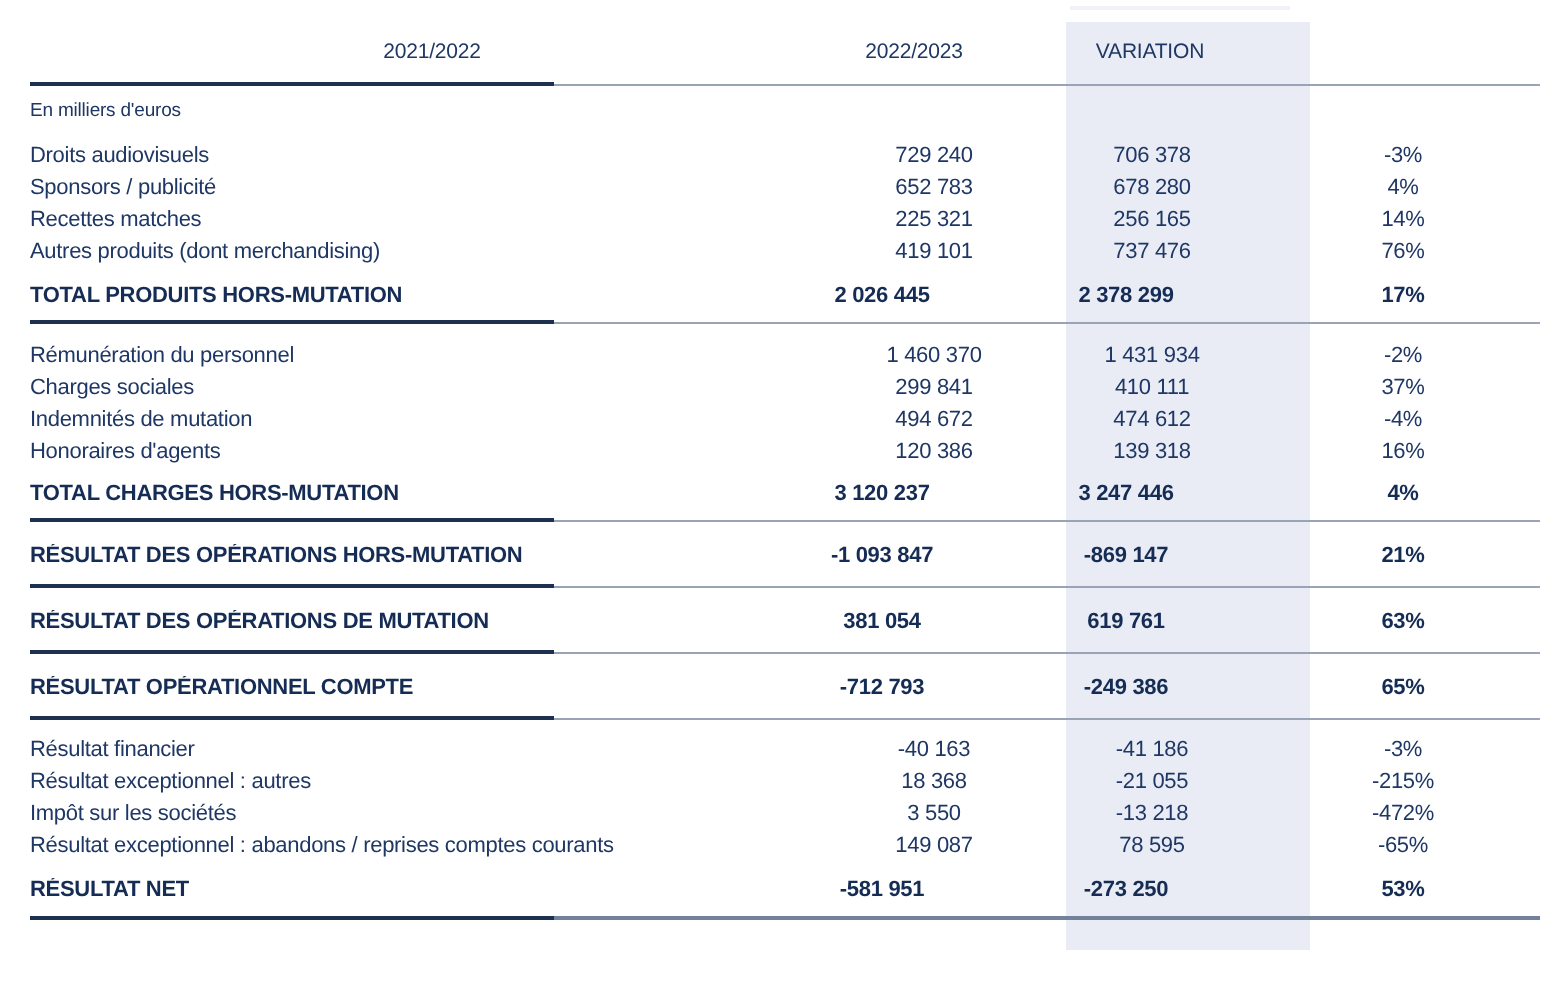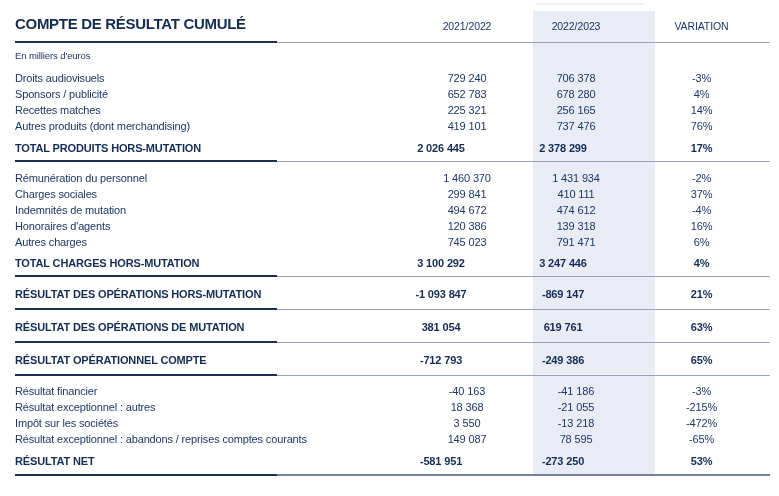--- a/index.html
+++ b/index.html
@@ -93,21 +93,20 @@
 </head>
 <body>
 
 <div class="page">
   <div class="band"></div>
   <div class="band-top-tick"></div>
 
   <div class="content">
 
     <div class="grid header">
-      <div class="title"><span>COMPTE DE RÉSULTAT CUMULÉ</span></div>
       <div class="colhead num">2021/2022</div>
       <div class="colhead num c2">2022/2023</div>
       <div class="colhead num c3">VARIATION</div>
     </div>
 
     <div class="sep mt9">
         <span class="sep-dark"></span>
         <span class="sep-light"></span>
       </div>
 
@@ -169,29 +168,23 @@
         <span class="num">494 672</span>
         <span class="num c2">474 612</span>
         <span class="num c3">-4%</span>
       </div>
       <div class="grid row">
         <span class="lbl">Honoraires d'agents</span>
         <span class="num">120 386</span>
         <span class="num c2">139 318</span>
         <span class="num c3">16%</span>
       </div>
-      <div class="grid row">
-        <span class="lbl">Autres charges</span>
-        <span class="num">745 023</span>
-        <span class="num c2">791 471</span>
-        <span class="num c3">6%</span>
-      </div>
       <div class="grid row total mt4">
         <span class="lbl">TOTAL CHARGES HORS-MUTATION</span>
-        <span class="num">3 100 292</span>
+        <span class="num">3 120 237</span>
         <span class="num c2">3 247 446</span>
         <span class="num c3">4%</span>
       </div>
     </div>
 
     <div class="sep mt4">
         <span class="sep-dark"></span>
         <span class="sep-light"></span>
       </div>
 

